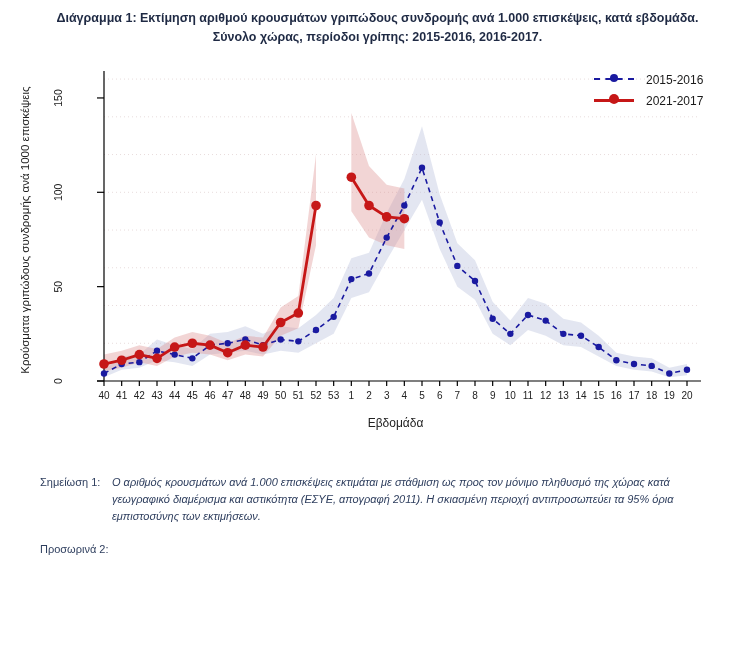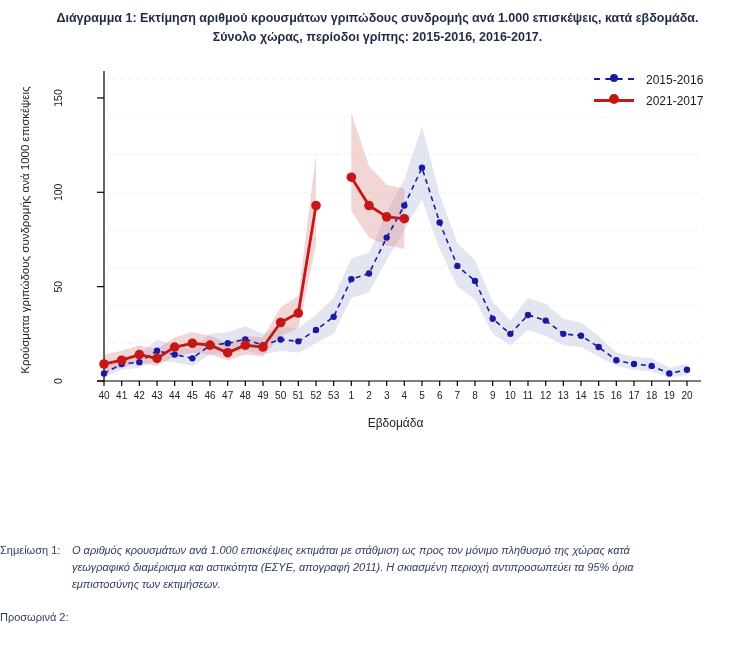--- a/index.html
+++ b/index.html
@@ -10,21 +10,21 @@
   .legend{position:absolute;left:594px;top:14px;display:flex;flex-direction:column;gap:7px;}
   .legend-row{display:flex;align-items:center;gap:12px;}
   .sample{position:relative;width:40px;height:9px;}
   .sample .line{position:absolute;left:0;right:0;top:3px;height:0;}
   .sample.dashed .line{border-top:2px dashed #1a1aa0;}
   .sample.solid .line{border-top:3px solid #c61717;}
   .sample .dot{position:absolute;left:50%;transform:translateX(-50%);border-radius:50%;}
   .sample.dashed .dot{top:-1px;width:8px;height:8px;background:#1a1aa0;}
   .sample.solid .dot{top:-2px;width:10px;height:10px;background:#c61717;}
   .legend-label{font-size:12px;color:#1a1a1a;}
-  .notes{margin-top:68px;color:#2e3e5e;font-size:11px;line-height:1.55;}
+  .notes{padding-left:40px;color:#2e3e5e;font-size:11px;line-height:1.55;}
   .note-row{display:flex;margin-bottom:16px;}
   .note-label{flex:0 0 72px;}
   .note-text{width:618px;font-style:italic;}
 </style>
 </head>
 <body>
 
 <div class="title-block">
   <div>Διάγραμμα 1: Εκτίμηση αριθμού κρουσμάτων γριπώδους συνδρομής ανά 1.000 επισκέψεις, κατά εβδομάδα.</div>
   <div>Σύνολο χώρας, περίοδοι γρίπης:  2015-2016, 2016-2017.</div>

